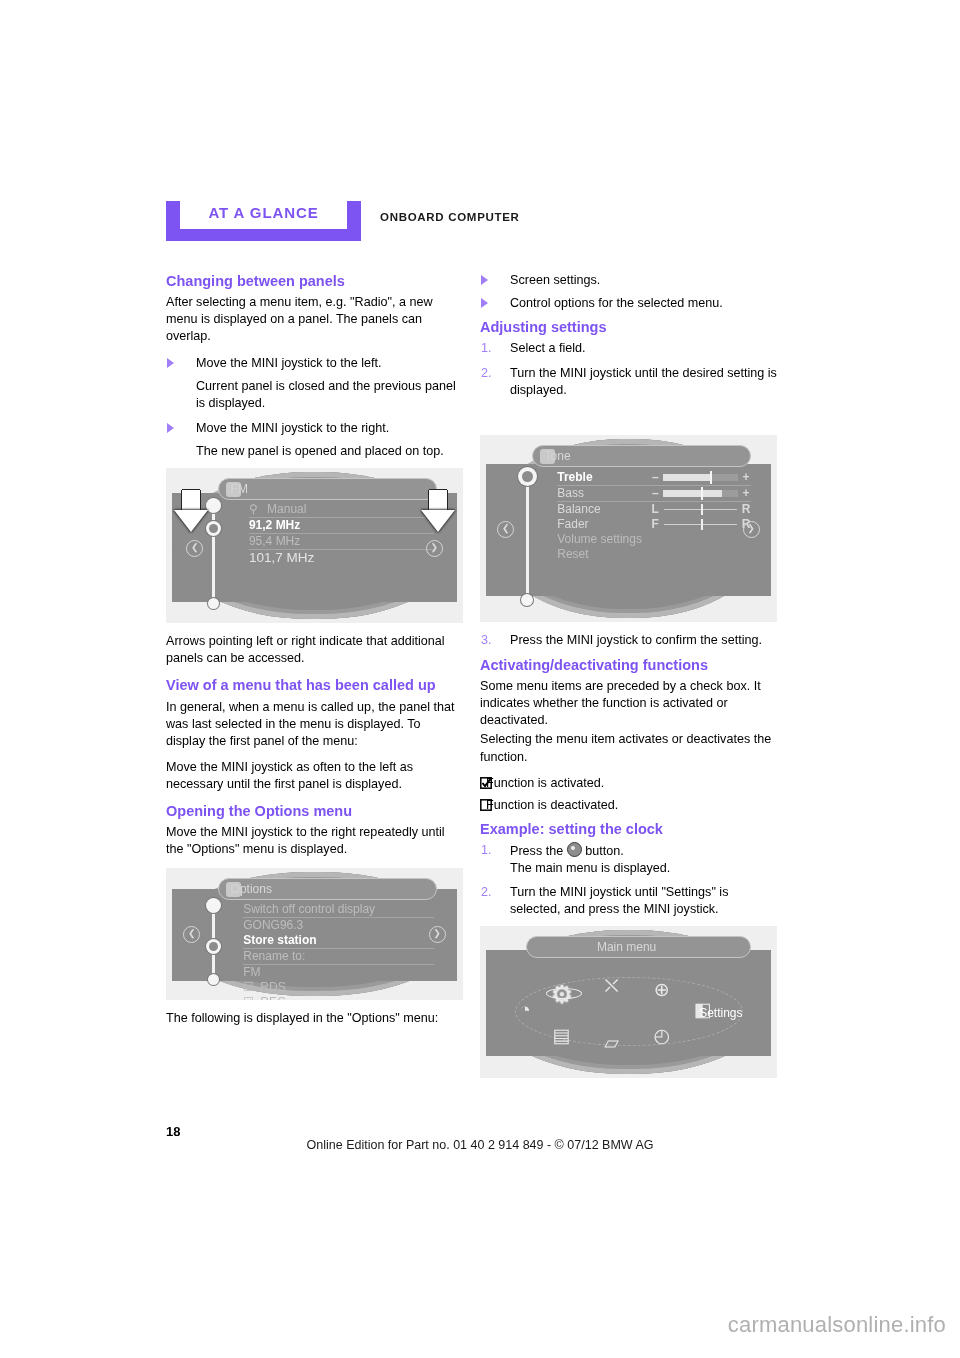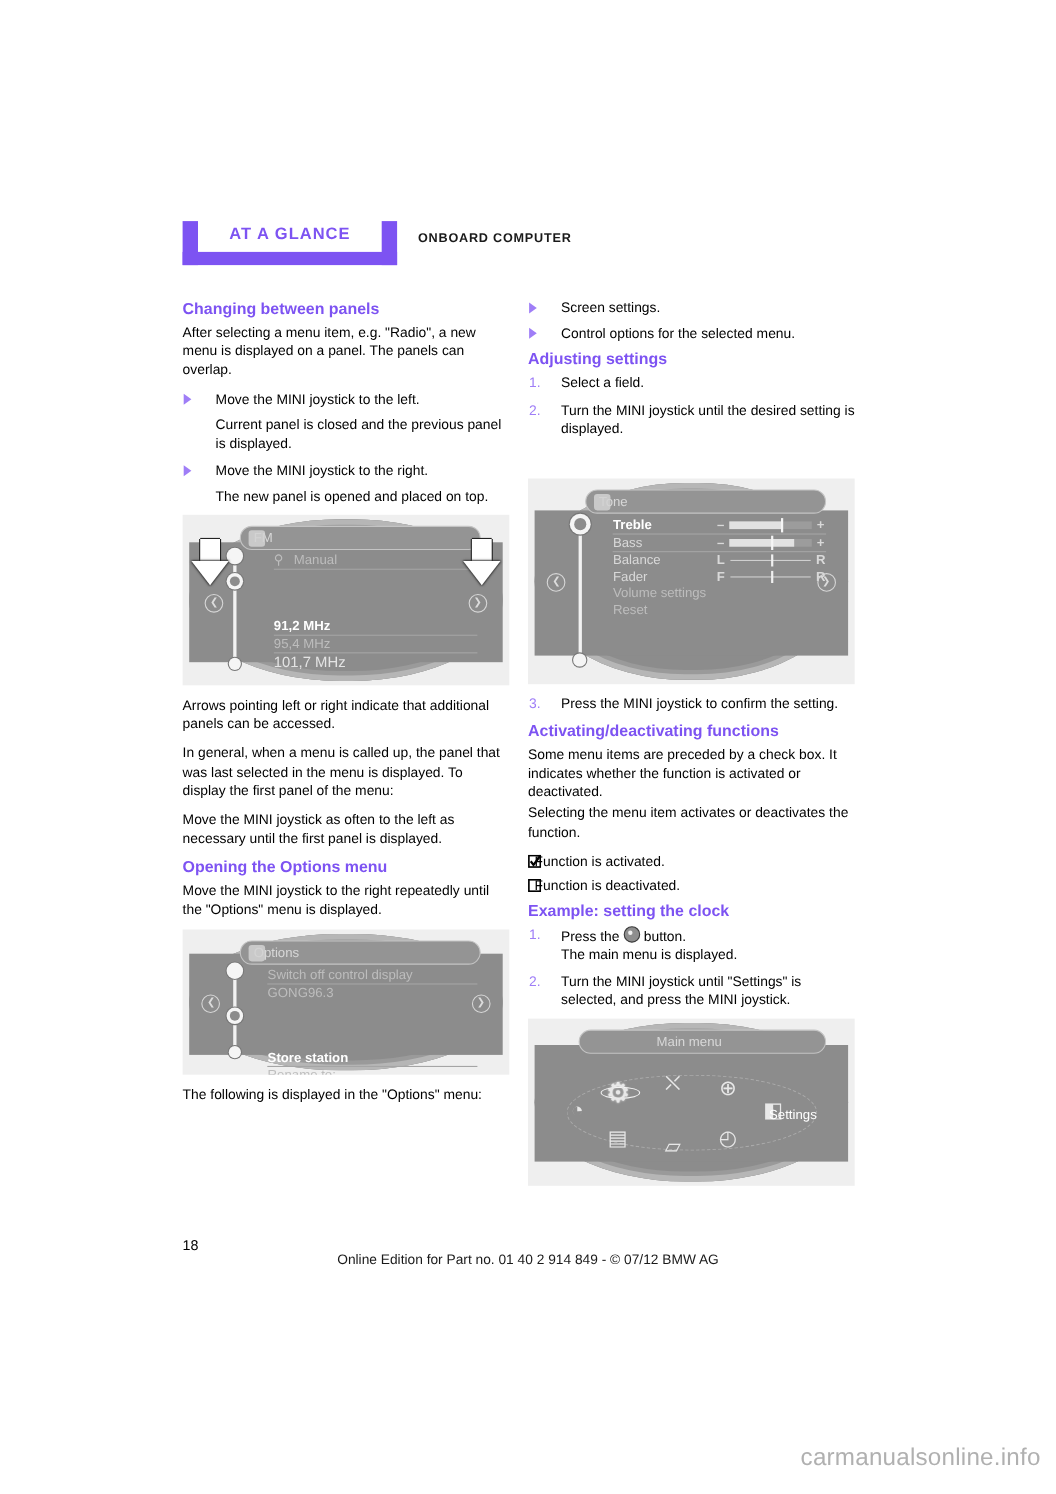--- a/index.html
+++ b/index.html
@@ -231,21 +231,21 @@
     font-size: 12px;
   }
   .menu-item {
     height: 15px;
     line-height: 15px;
     border-bottom: 1px solid #a5a5a5;
     white-space: nowrap;
     overflow: hidden;
   }
   .menu-item.nb { border-bottom: none; }
-  .menu-item.sel { color: #ffffff; font-weight: bold; margin-top: 44px; }
+  .menu-item.sel { color: #ffffff; font-weight: bold; }
   .menu-item.big { font-size: 13.5px; color: #e4e4e4; }
   .menu-item.dim { color: #bdbdbd; }
 
   
   .rail {
     position: absolute;
     left: 14%;
     top: 30px;
     bottom: 14px;
     width: 3px;
@@ -372,21 +372,21 @@
     border: 1.4px solid #efefef;
     border-radius: 50%;
   }
 
   
   .page-num {
     position: absolute;
     left: 166px;
     top: 1124px;
     font-size: 13px;
-    font-weight: normal;
+    font-weight: bold;
   }
   .edition {
     position: absolute;
     left: 0; right: 0;
     top: 1138px;
     text-align: center;
     font-size: 12.5px;
     color: #1a1a1a;
   }
   .watermark {
@@ -459,20 +459,21 @@
 
         <div class="arrow-stem" style="left:16px;top:22px;"></div>
         <div class="arrow-dn" style="left:8px;top:42px;"></div>
         <div class="arrow-stem" style="right:16px;top:22px;"></div>
         <div class="arrow-dn" style="right:8px;top:42px;"></div>
       </div>
     </div>
 
     <p class="body">Arrows pointing left or right indicate that additional panels can be accessed.</p>
 
+    <h2 class="sec sec-gap">View of a menu that has been called up</h2>
     <p class="body">In general, when a menu is called up, the panel that was last selected in the menu is displayed. To display the first panel of the menu:</p>
     <p class="body">Move the MINI joystick as often to the left as necessary until the first panel is displayed.</p>
 
     <h2 class="sec sec-gap">Opening the Options menu</h2>
     <p class="body">Move the MINI joystick to the right repeatedly until the "Options" menu is displayed.</p>
 
     <div class="fig" style="height:132px;">
       <div class="fig-inner">
         <div class="screen-body">
           <div class="screen-band"></div>

